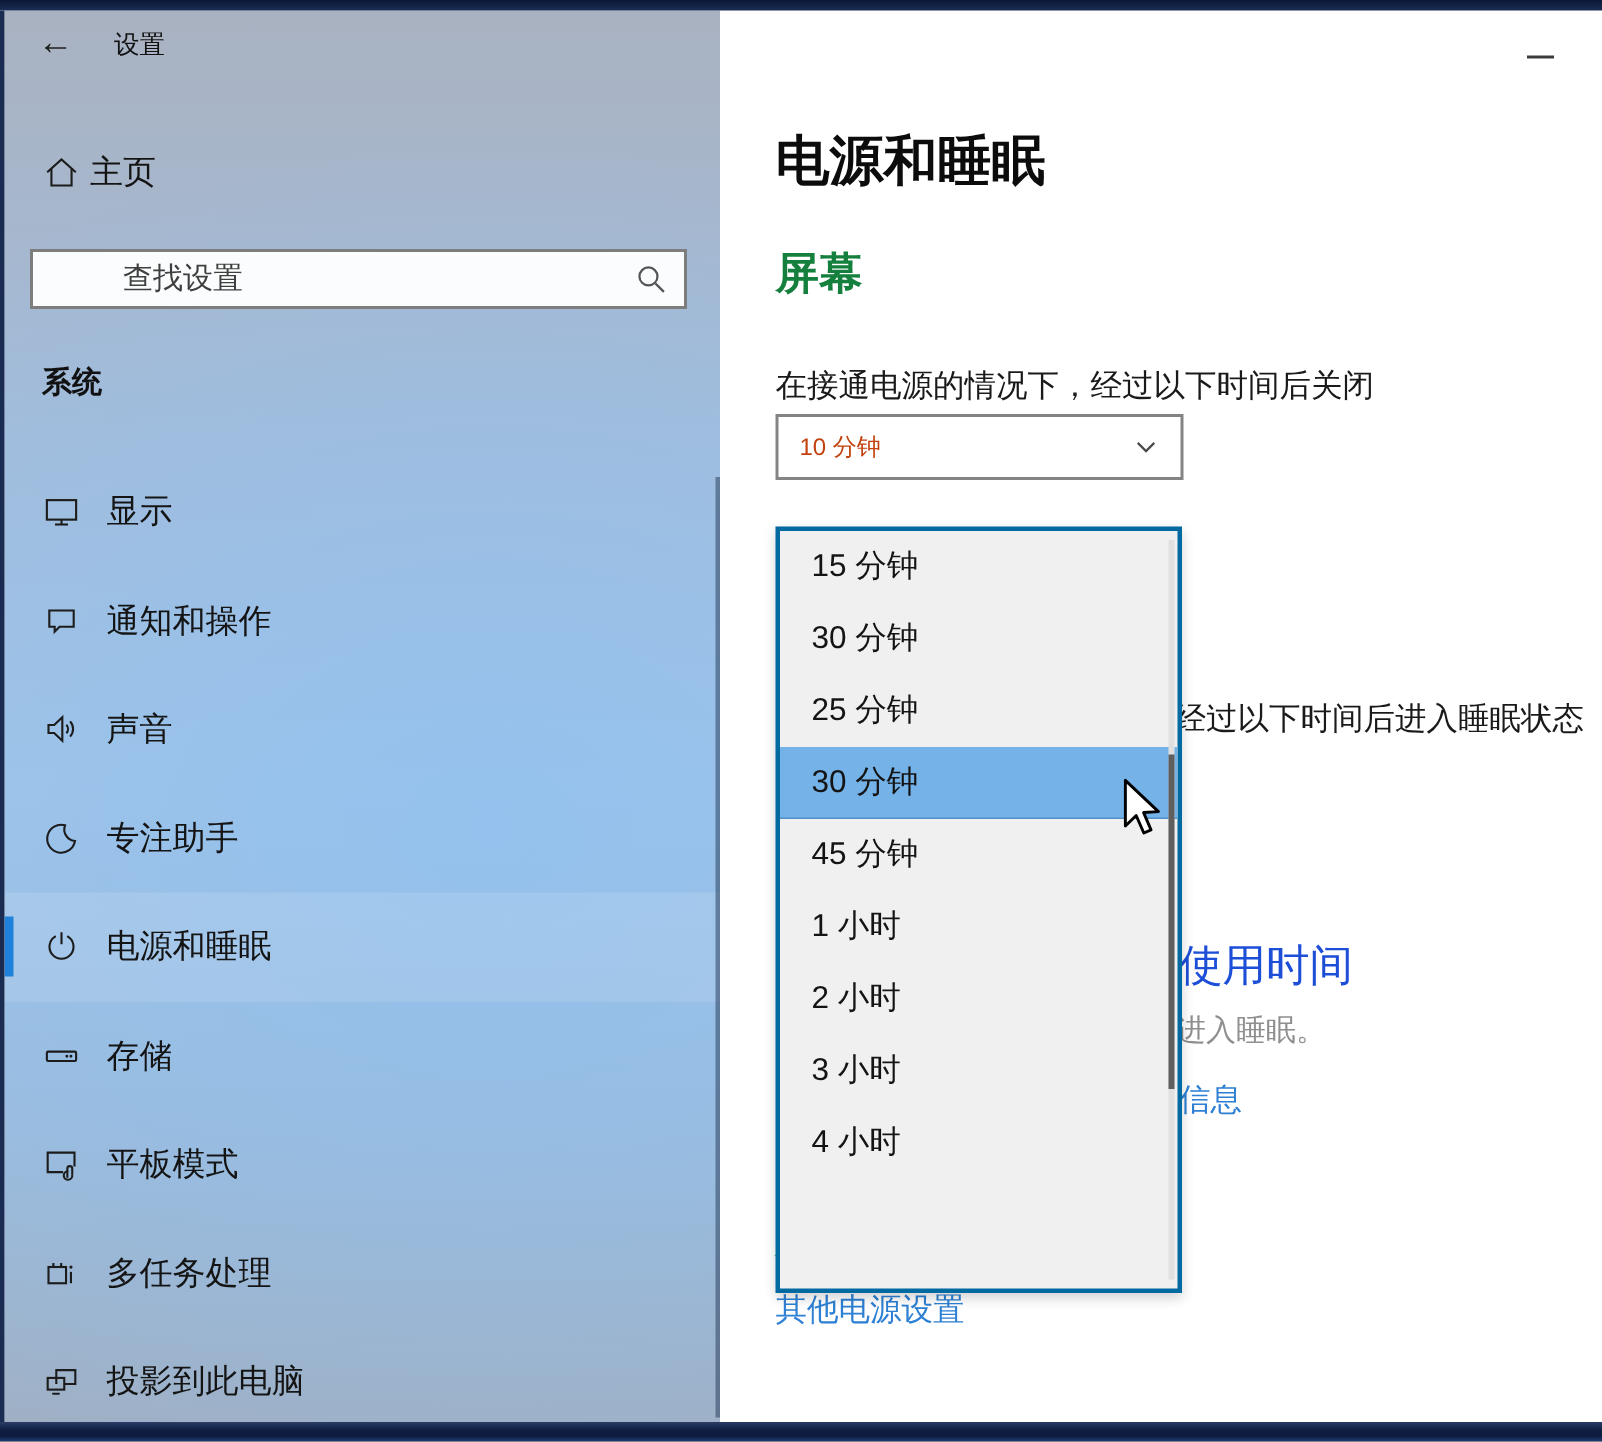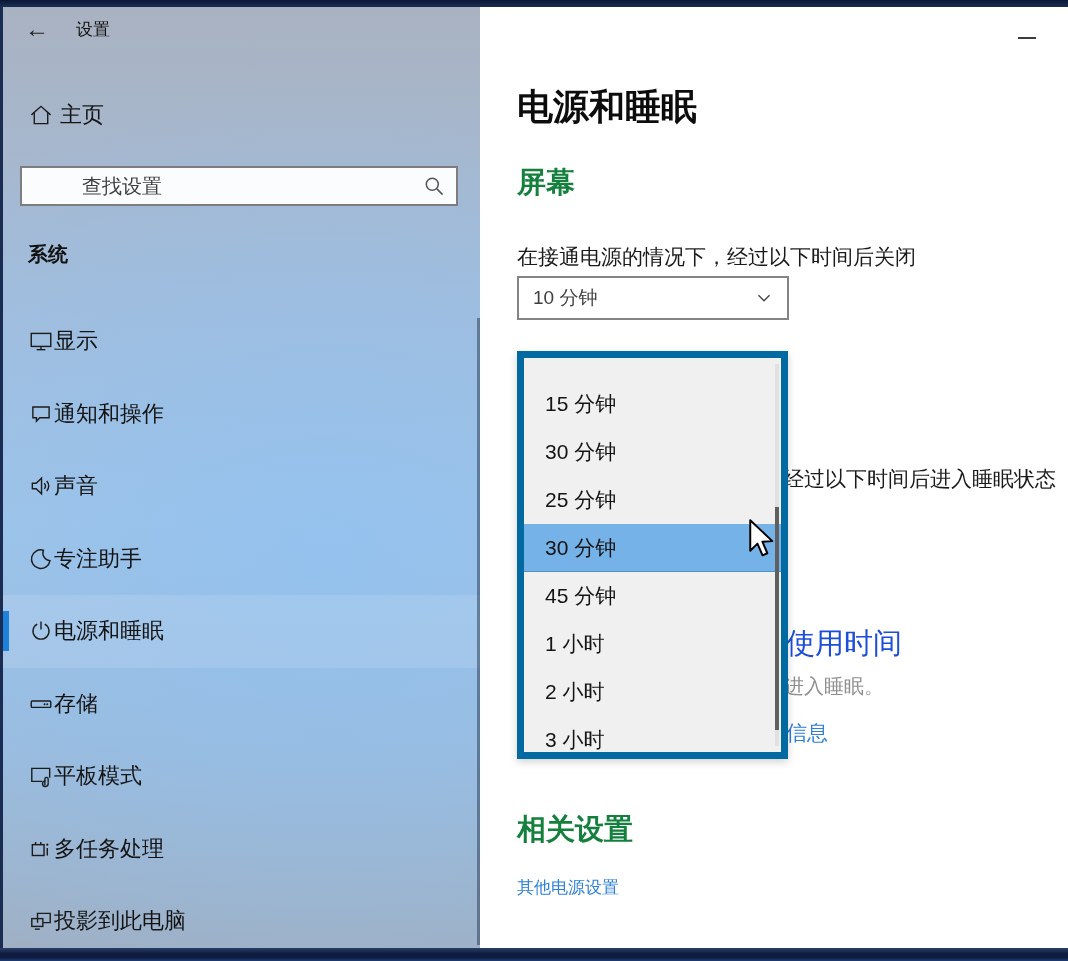--- a/index.html
+++ b/index.html
@@ -29,54 +29,54 @@
   .app-title{font-size:17px;color:#111;}
   .home-row{position:absolute;left:25px;top:90px;height:36px;display:flex;align-items:center;gap:6px;}
   .home-row .nav-icon{width:26px;height:26px;}
   .home-label{font-size:22px;color:#141414;}
   .search-box{position:absolute;left:17px;top:159px;width:438px;height:40px;background:#fbfcfd;border:2px solid #7d7d7d;display:flex;align-items:center;}
   .search-input{flex:1;height:100%;border:none;background:transparent;outline:none;font-size:20px;padding:0 8px 0 12px;color:#333;font-family:inherit;margin-left:48px;}
   .search-input::placeholder{color:#3f3f3f;opacity:1;}
   .search-glyph{width:24px;height:24px;margin-right:10px;flex:0 0 auto;}
   .section-label{position:absolute;left:25px;top:234px;font-size:20px;font-weight:bold;color:#111;}
   .nav{position:absolute;left:0;top:298px;width:100%;}
-  .nav-item{position:relative;height:72.5px;display:flex;align-items:center;padding-left:25px;cursor:default;}
+  .nav-item{position:relative;height:72.5px;display:flex;align-items:center;padding-left:25px;gap:17px;cursor:default;}
   .nav-item.selected{background:rgba(255,255,255,0.12);}
   .nav-item .accent{position:absolute;left:0;top:50%;transform:translateY(-50%);width:6px;height:40px;background:var(--accent);}
   .nav-icon{width:26px;height:26px;flex:0 0 auto;display:inline-flex;}
   .nav-icon svg{width:100%;height:100%;}
   .nav-label{font-size:22px;color:#141414;white-space:nowrap;}
   .side-scrollbar{position:absolute;right:0;top:311px;width:3px;height:627px;background:rgba(45,65,95,0.55);}
 
   
   .main{position:absolute;left:480px;top:7px;right:0;bottom:13px;background:#fff;}
   .minimize-btn{position:absolute;top:18px;right:30px;width:22px;height:18px;background:none;border:none;cursor:default;}
   .minimize-btn .dash{display:block;width:18px;border-top:2px solid #3c3c3c;margin:8px auto 0;}
   .page-title{position:absolute;left:37px;top:76px;font-size:36px;color:#0c0c0c;white-space:nowrap;}
   .sub-heading{font-size:29px;color:#15803d;white-space:nowrap;}
   .heading-screen{position:absolute;left:37px;top:156px;}
   .caption{position:absolute;left:37px;top:236px;font-size:21px;color:#1a1a1a;white-space:nowrap;}
   .select-box{position:absolute;left:37px;top:269px;width:272px;height:44px;background:#fff;border:2px solid #848484;display:flex;align-items:center;cursor:default;}
-  .select-value{flex:1;font-size:19px;color:#404040;padding-left:14px;white-space:nowrap;}
+  .select-value{flex:1;font-size:16px;color:#c2410c;padding-left:14px;white-space:nowrap;}
   .chevron{width:22px;height:22px;margin-right:12px;flex:0 0 auto;}
 
-  .dropdown{position:absolute;left:37px;top:344px;width:271px;height:408px;background:#f0f0f0;border:7px solid #0369a1;box-shadow:0 3px 8px rgba(0,0,0,0.18);padding-top:22px;z-index:5;overflow:hidden;}
+  .dropdown{position:absolute;left:37px;top:344px;width:271px;height:511px;background:#f0f0f0;border:3px solid #0369a1;box-shadow:0 3px 8px rgba(0,0,0,0.18);padding-top:0;z-index:5;overflow:hidden;}
   .option{height:48px;line-height:48px;padding-left:21px;font-size:21px;color:#141414;white-space:nowrap;cursor:default;}
   .option.highlighted{background:var(--dropdown_highlight);box-shadow:inset 0 -1px 0 rgba(20,80,140,0.35);}
   .dd-track{position:absolute;right:2px;top:6px;bottom:6px;width:4px;background:#e0e0e0;}
   .dd-thumb{position:absolute;right:2px;top:149px;width:4px;height:223px;background:#5f5f5f;}
 
   .frag{position:absolute;white-space:nowrap;}
   .frag-sleep-caption{left:303px;top:458px;font-size:21px;color:#1a1a1a;}
   .frag-battery-heading{left:306px;top:617px;font-size:29px;color:#1d4ed8;}
   .frag-battery-text{left:304px;top:666px;font-size:20px;color:#8f8f8f;}
   .frag-battery-link{left:306px;top:712px;font-size:21px;color:var(--link);cursor:default;font-family:Liberation Mono, monospace;}
 
   .heading-related{position:absolute;left:37px;top:803px;}
-  .related-link{position:absolute;left:37px;top:852px;font-size:17px;color:var(--link);text-decoration:none;cursor:default;white-space:nowrap;margin-top:17px;}
+  .related-link{position:absolute;left:37px;top:852px;font-size:21px;color:var(--link);text-decoration:none;cursor:default;white-space:nowrap;}
 
   .cursor{position:absolute;left:268px;top:511px;width:30px;height:40px;z-index:10;pointer-events:none;}
 </style>
 </head>
 <body>
 
 <div class="screen">
   <div class="frame-top"></div>
   <div class="frame-left"></div>
   <div class="frame-bottom"></div>

